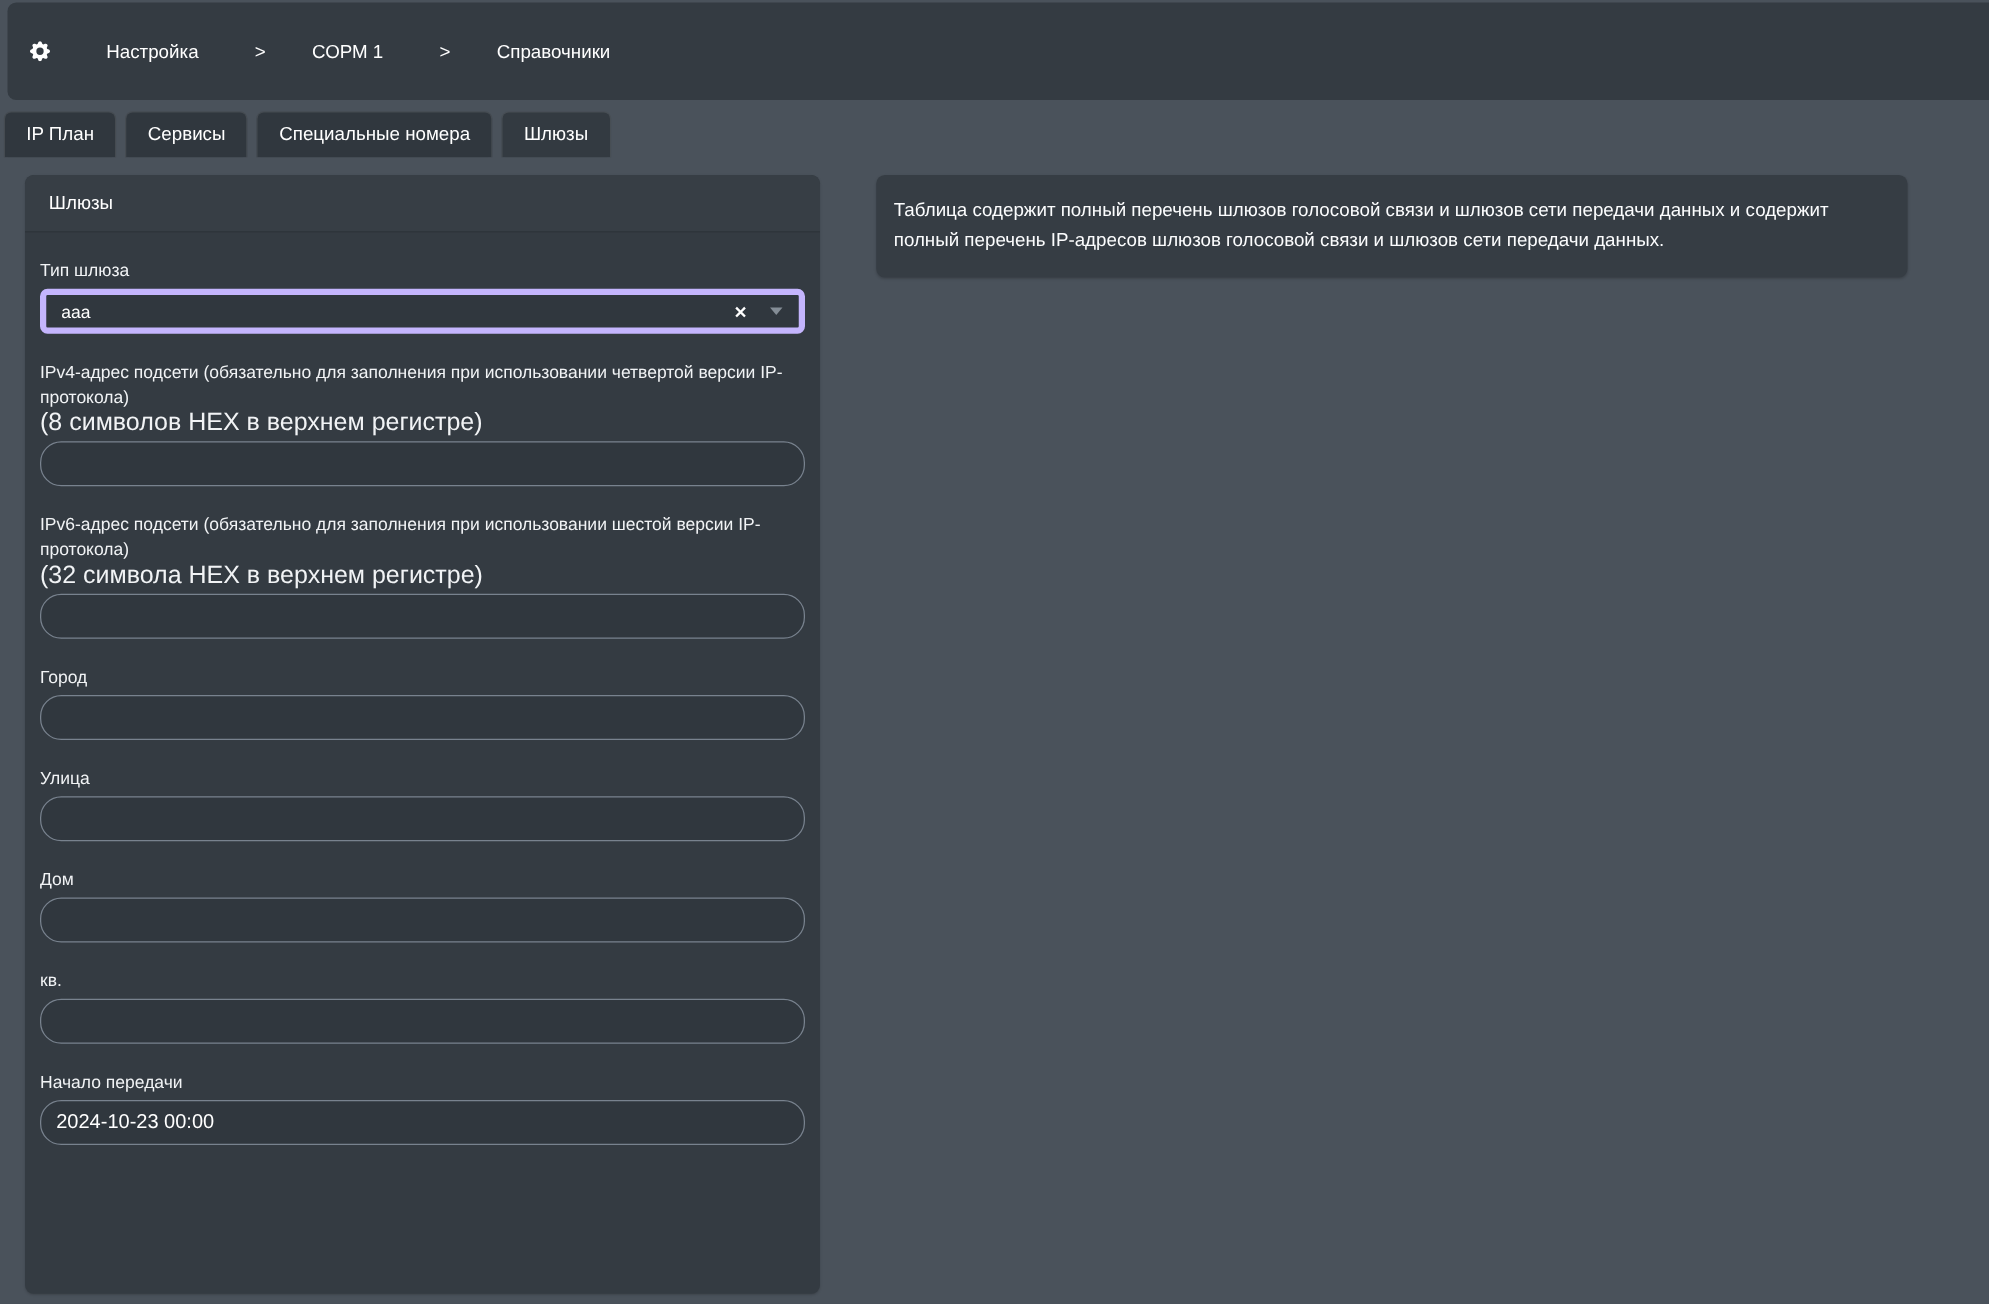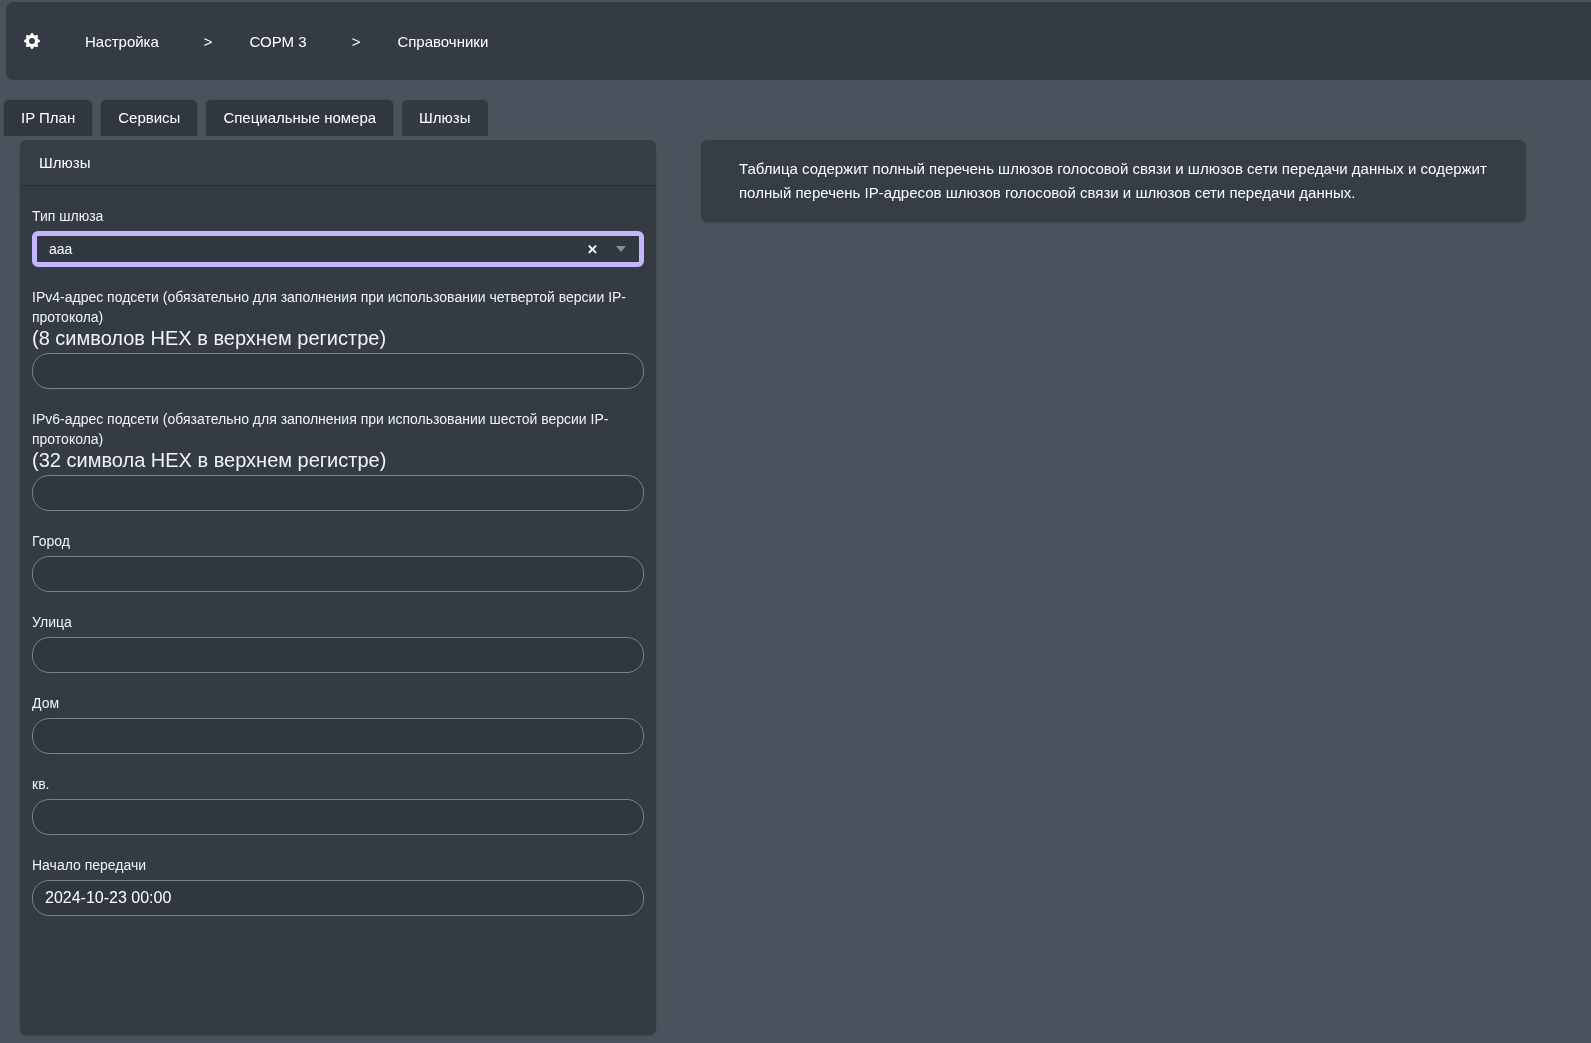--- a/index.html
+++ b/index.html
@@ -16,21 +16,21 @@
     background: #343b42;
     border-radius: 7px;
     display: flex; align-items: center;
     padding-left: 18px;
   }
   .breadcrumb { display: flex; align-items: center; font-size: 15px; color: #ffffff; gap: 36px; }
   .breadcrumb .gear { width: 16px; height: 16px; margin-right: 9px; display: inline-block; }
   .breadcrumb .crumb { margin-right: 6px; }
   .breadcrumb .sep { margin-right: 1px; margin-left: 3px; }
   
-  .tabs { position: absolute; left: 3px; top: 99px; display: flex; gap: 7px; }
+  .tabs { position: absolute; left: 3px; top: 89px; display: flex; gap: 7px; }
   .tab {
     height: 37px; line-height: 35px;
     padding: 0 17px;
     background: #30373e;
     border: 1px solid rgba(255,255,255,0.10);
     border-bottom: none;
     border-radius: 6px 6px 0 0;
     font-size: 15px; color: #ffffff;
     white-space: nowrap;
     cursor: pointer;
@@ -84,38 +84,38 @@
     border-left: 5px solid transparent;
     border-right: 5px solid transparent;
     border-top: 6px solid #848d96;
     cursor: pointer;
   }
   
   .info-panel {
     position: absolute; left: 701px; top: 140px; width: 825px; min-height: 82px;
     background: #363d44;
     border-radius: 7px;
-    padding: 17px 38px;
+    padding: 17px 14px;
     box-shadow: 0 1px 2px rgba(0,0,0,0.18);
   }
   .info-text { font-size: 15px; line-height: 24px; color: #fcfdfe; }
 </style>
 </head>
 <body>
 
 <div class="topbar">
   <div class="breadcrumb">
     <span class="gear">
       <svg viewBox="0 0 16 16" width="16" height="16" fill="#ffffff" aria-hidden="true">
         <path d="M9.405 1.05c-.413-1.4-2.397-1.4-2.81 0l-.1.34a1.464 1.464 0 0 1-2.105.872l-.31-.17c-1.283-.698-2.686.705-1.987 1.987l.169.311c.446.82.023 1.841-.872 2.105l-.34.1c-1.4.413-1.4 2.397 0 2.81l.34.1a1.464 1.464 0 0 1 .872 2.105l-.17.31c-.698 1.283.705 2.686 1.987 1.987l.311-.169a1.464 1.464 0 0 1 2.105.872l.1.34c.413 1.4 2.397 1.4 2.81 0l.1-.34a1.464 1.464 0 0 1 2.105-.872l.31.17c1.283.698 2.686-.705 1.987-1.987l-.169-.311a1.464 1.464 0 0 1 .872-2.105l.34-.1c1.4-.413 1.4-2.397 0-2.81l-.34-.1a1.464 1.464 0 0 1-.872-2.105l.17-.31c.698-1.283-.705-2.686-1.987-1.987l-.311.169a1.464 1.464 0 0 1-2.105-.872l-.1-.34z M8 10.93a2.93 2.93 0 1 1 0-5.86 2.93 2.93 0 0 1 0 5.86z"></path>
       </svg>
     </span>
     <span class="crumb">Настройка</span>
     <span class="sep">&gt;</span>
-    <span class="crumb">СОРМ 3</span>
+    <span class="crumb">СОРМ 1</span>
     <span class="sep">&gt;</span>
     <span class="crumb">Справочники</span>
   </div>
 </div>
 
 <div class="tabs">
   <div class="tab">IP План</div>
   <div class="tab">Сервисы</div>
   <div class="tab">Специальные номера</div>
   <div class="tab active">Шлюзы</div>

